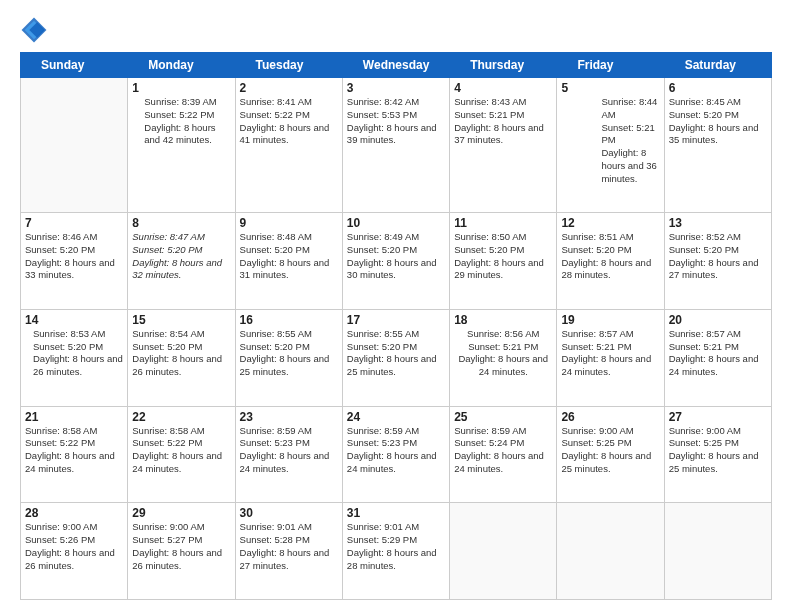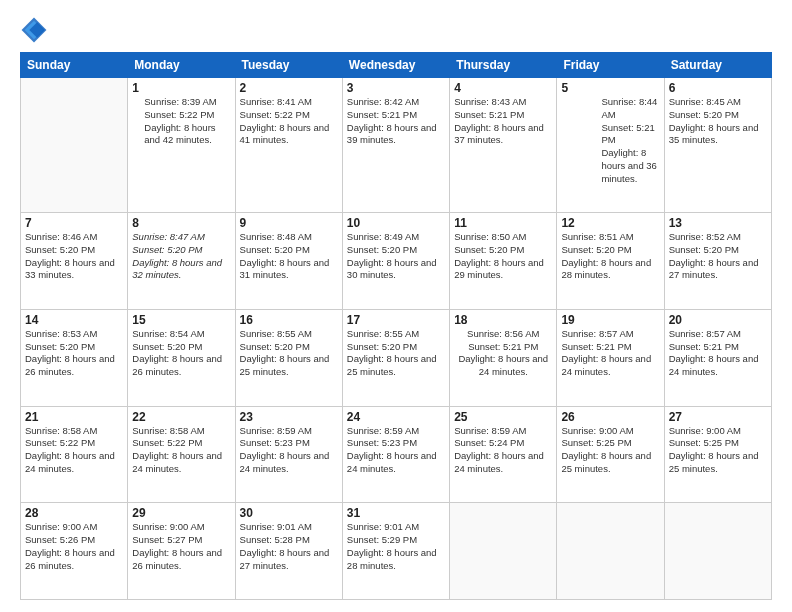--- a/index.html
+++ b/index.html
@@ -60,21 +60,21 @@
       border: 1px solid #ccc;
       border-collapse: collapse;
       width: 100%;
       table-layout: fixed;
     }
     .calendar th {
       background-color: #1565c0;
       color: #fff;
       font-size: 12px;
       font-weight: bold;
-      padding: 5px 6px;
+      padding: 5px 20px;
       text-align: left;
       border: 1px solid #1565c0;
     }
     .calendar td {
       border: 1px solid #ccc;
       vertical-align: top;
       padding: 3px 4px;
       font-size: 10px;
       color: #333;
       height: 80px;
@@ -140,21 +140,21 @@
           </td>
           <td>
             <span class="day-num">2</span>
             <div class="cell-text" style="white-space: pre-line;">Sunrise: 8:41 AM
 Sunset: 5:22 PM
 Daylight: 8 hours and 41 minutes.</div>
           </td>
           <td>
             <span class="day-num">3</span>
             <div class="cell-text" style="white-space: pre-line;">Sunrise: 8:42 AM
-Sunset: 5:21 PM
+Sunset: 5:53 PM
 Daylight: 8 hours and 39 minutes.</div>
           </td>
           <td>
             <span class="day-num">4</span>
             <div class="cell-text" style="white-space: pre-line;">Sunrise: 8:43 AM
 Sunset: 5:21 PM
 Daylight: 8 hours and 37 minutes.</div>
           </td>
           <td>
             <span class="day-num">5</span>
@@ -209,21 +209,21 @@
           <td>
             <span class="day-num">13</span>
             <div class="cell-text" style="white-space: pre-line;">Sunrise: 8:52 AM
 Sunset: 5:20 PM
 Daylight: 8 hours and 27 minutes.</div>
           </td>
         </tr>
         <tr>
           <td>
             <span class="day-num">14</span>
-            <div class="cell-text" style="white-space: pre-line;">Sunrise: 8:53 AM
+            <div class="cell-text" style="white-space: pre-line; margin-left: 8px;">Sunrise: 8:53 AM
 Sunset: 5:20 PM
 Daylight: 8 hours and 26 minutes.</div>
           </td>
           <td>
             <span class="day-num">15</span>
             <div class="cell-text" style="white-space: pre-line;">Sunrise: 8:54 AM
 Sunset: 5:20 PM
 Daylight: 8 hours and 26 minutes.</div>
           </td>
           <td>

